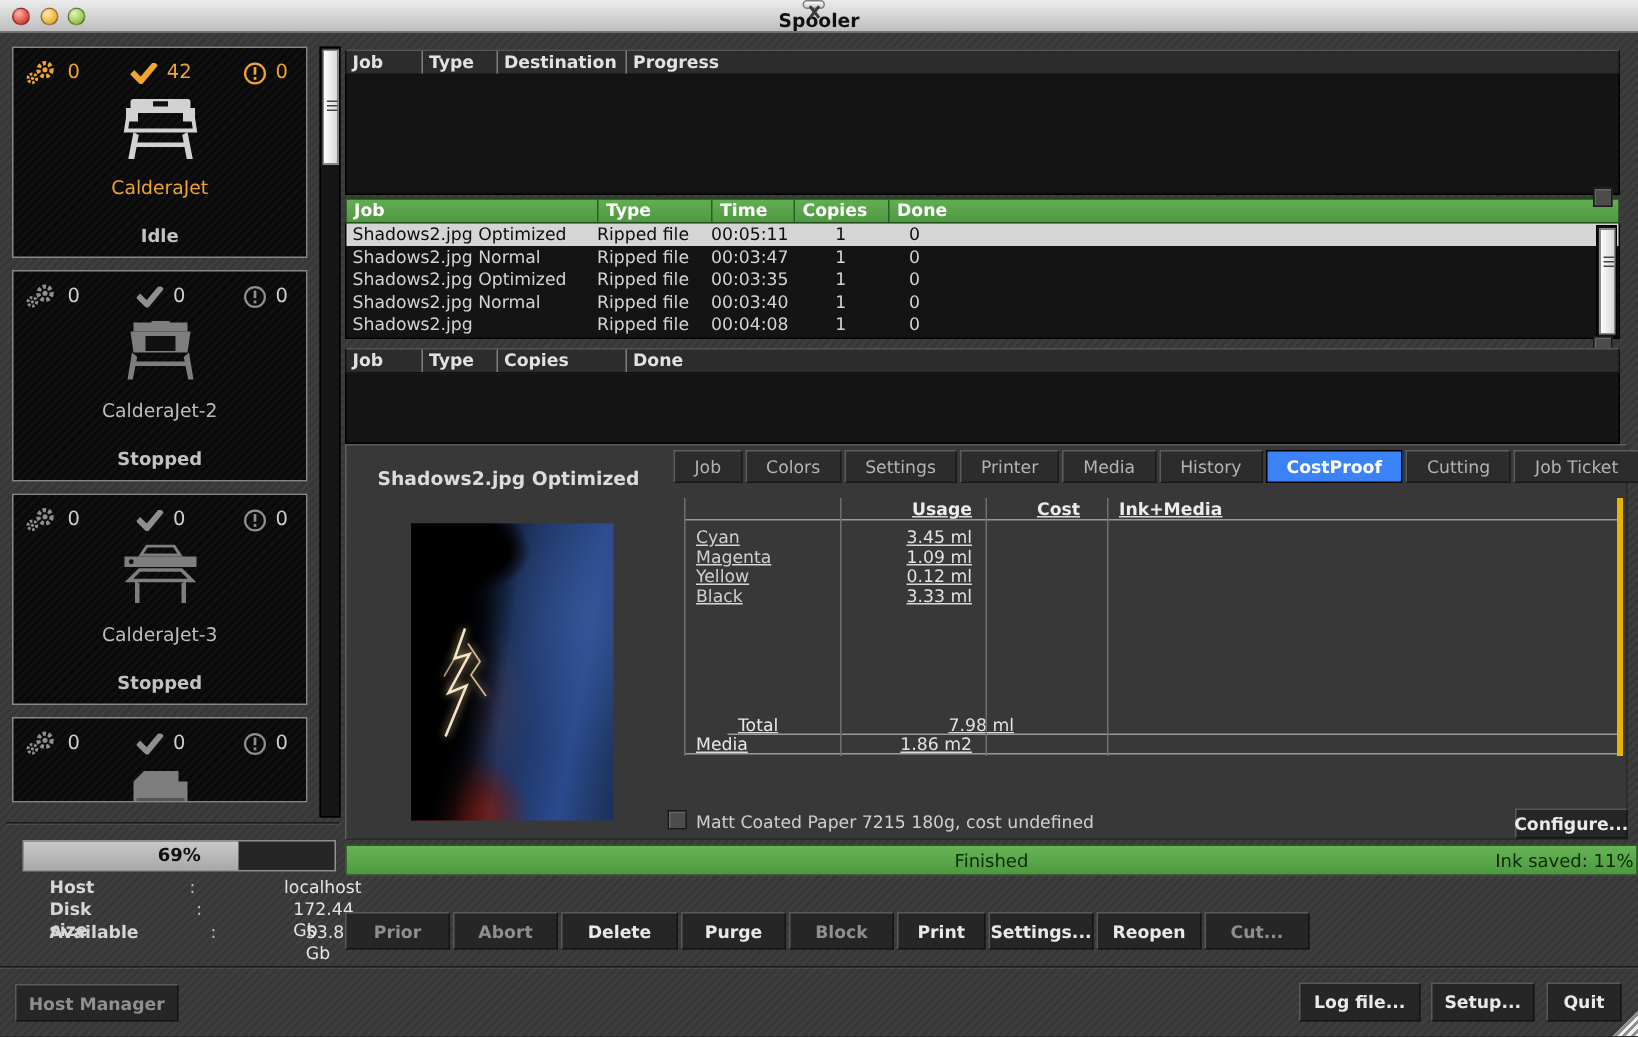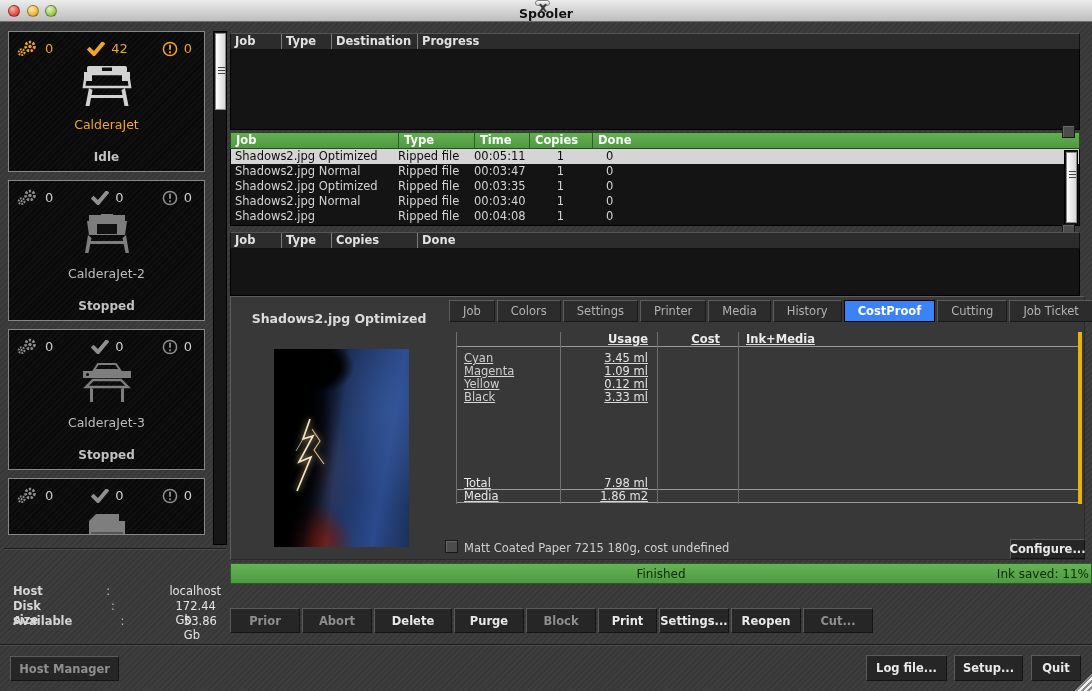--- a/index.html
+++ b/index.html
@@ -46,21 +46,21 @@
   .vthumb { position:absolute; left:1px; width:11px; background:linear-gradient(90deg,#ffffff,#d7d7d7); border:1px solid #8a8a8a; }
   .grips { position:absolute; left:2px; width:7px; }
   .grips i { display:block; height:1px; background:#444; margin-bottom:2px; }
 
   .hr { height:1px; background:#1d1d1d; box-shadow:0 1px 0 rgba(255,255,255,0.08); }
 
   
   .diskbar { left:15px; top:560px; width:209px; height:21px; background:#262626; border:1px solid #909090; }
   .diskfill { position:absolute; left:0; top:0; bottom:0; background:linear-gradient(#c9c9c9,#a8a8a8); }
   .disktext { position:absolute; inset:0; text-align:center; line-height:19px; color:#111; font-weight:bold; font-size:12px; }
-  .hostrow { left:13px; width:208px; height:15px; display:flex; font-size:11.5px;gap:48px; }
+  .hostrow { left:33px; width:208px; height:15px; display:flex; font-size:11.5px;gap:48px; }
   .hostrow .hl { width:66px; font-weight:bold; color:#d6d6d6; }
   .hostrow .hc { width:22px; color:#bdbdbd; }
   .hostrow .hv { color:#e4e4e4; }
 
   
   .btn { background:#262626; border:1px solid; border-color:#5a5a5a #141414 #141414 #5a5a5a;
     color:#e9e9e9; font-size:11.5px; font-family:inherit; text-align:center; cursor:default;
     display:flex; align-items:center; justify-content:center;font-weight:bold; }
   .btn.dim { color:#8f8f8f; }
 
@@ -110,21 +110,21 @@
   .cp-table { position:relative; border-left:1px solid #6f6f6f; border-right:4px solid #eab308;text-decoration:underline; }
   .cp-vline { position:absolute; top:0; bottom:0; width:1px; background:#6f6f6f; }
   .cp-row { display:grid; grid-template-columns:103px 97px 81px 1fr; height:13px; line-height:13px; }
   .cp-row > div { white-space:nowrap; overflow:hidden; }
   .cp-name { padding-left:7px; color:#cfcfcf; }
   .cp-usage { text-align:right; padding-right:9px; color:#e2e2e2; }
   .cp-header { height:15px; line-height:15px; font-weight:bold; color:#ececec; border-bottom:1px solid #9a9a9a; }
   .cp-header .h-usage { text-align:right; padding-right:9px; }
   .cp-header .h-cost { text-align:right; padding-right:18px; }
   .cp-header .h-ink { padding-left:8px; }
-  .cp-total { border-bottom:1px solid #9a9a9a; }
+  .cp-total { border-bottom:1px solid #9a9a9a;margin-left:28px; }
   .cp-media { border-bottom:1px solid #9a9a9a; }
   .cp-total .cp-name, .cp-media .cp-name { color:#e8e8e8; }
 
   .handle { width:13px; height:13px; background:#4c4c4c; border:1px solid #191919;
     box-shadow:inset 1px 1px 0 rgba(255,255,255,0.15); }
 
   .status-green { background:linear-gradient(#66b355,#4e9940); border:1px solid #2c5a24;
     color:#0c2a08; font-weight:normal; display:flex; align-items:center; justify-content:center; font-size:12px;text-align:right; }
   .inksaved { position:absolute; right:2px; top:0; bottom:0; display:flex; align-items:center; }
 
@@ -307,20 +307,24 @@
       <div class="grips" style="top:33px;">
           <i></i>
           <i></i>
           <i></i>
         </div>
     </div>
   </div>
 
   <div class="abs hr" style="left:4px;top:548px;width:222px;"></div>
 
+  <div class="abs diskbar">
+    <div class="diskfill" style="width:69%;"></div>
+    <div class="disktext">69%</div>
+  </div>
   <div class="abs hostrow" style="top:584px;">
     <span class="hl">Host</span>
     <span class="hc">:</span>
     <span class="hv">localhost</span>
   </div>
   <div class="abs hostrow" style="top:599px;">
     <span class="hl">Disk size</span>
     <span class="hc">:</span>
     <span class="hv">172.44 Gb</span>
   </div>

